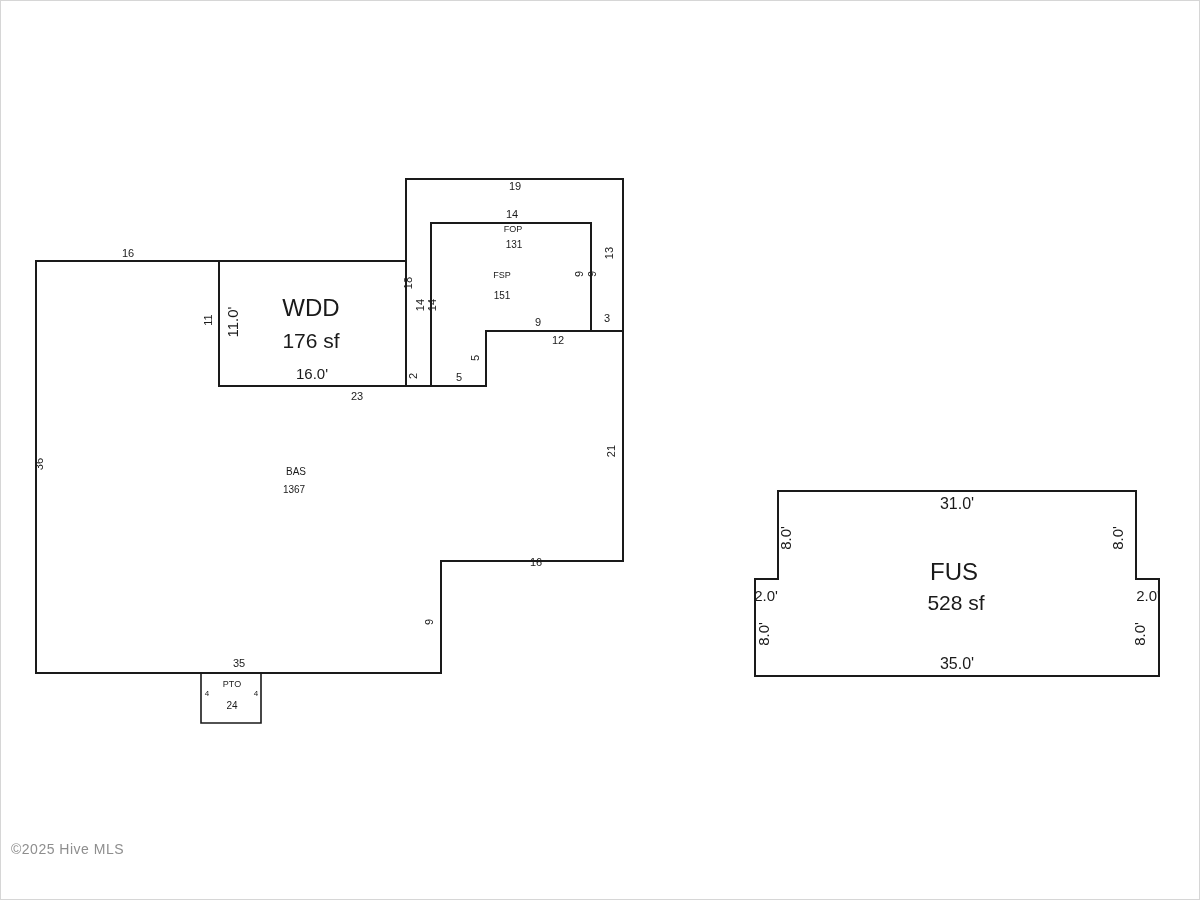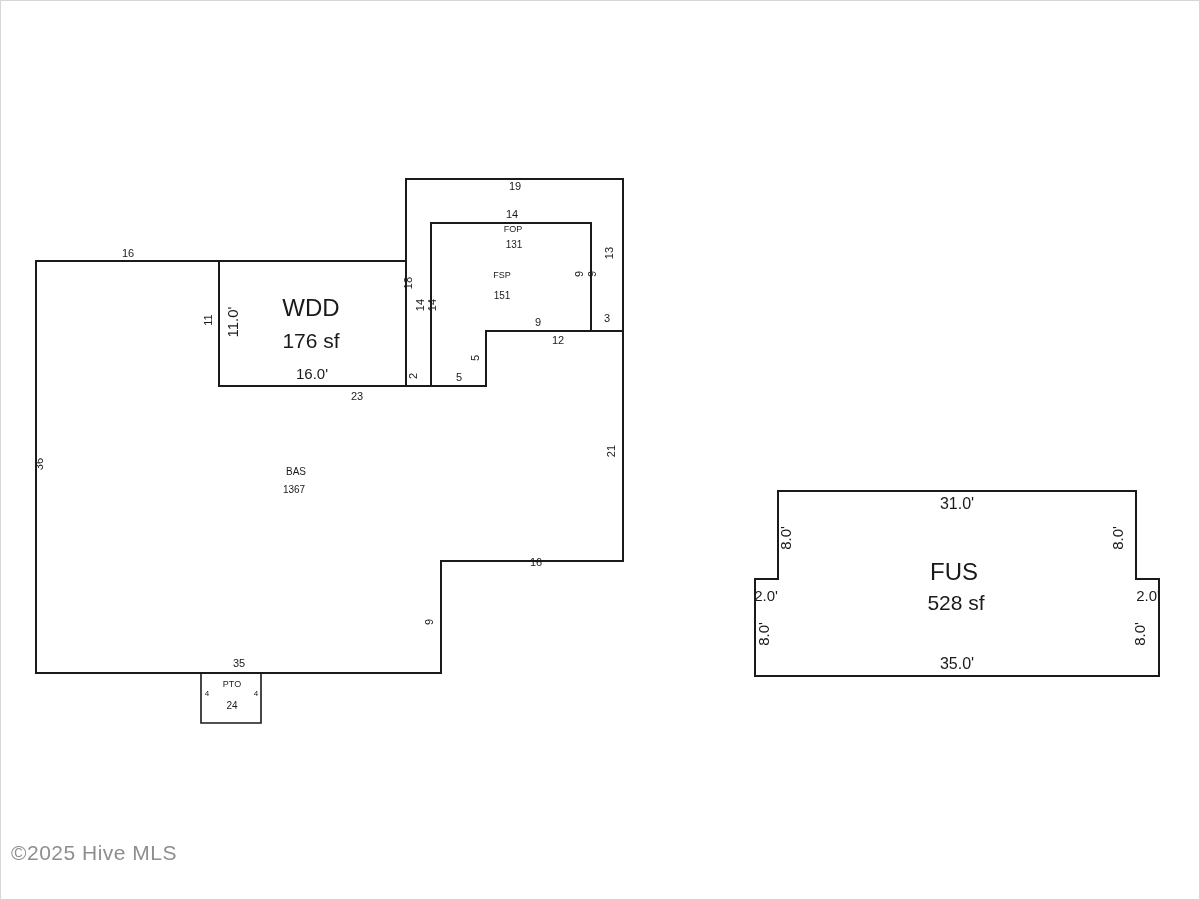--- a/index.html
+++ b/index.html
@@ -36,21 +36,21 @@
   .room-lg  { font-size: 24px; }
   .room-md  { font-size: 21px; }
   .room-dim { font-size: 15px; }
   .room-sm  { font-size: 10px; }
   .fus-dim  { font-size: 16px; }
   .mid { text-anchor: middle; }
   .watermark {
     position: absolute;
     left: 10px;
     top: 840px;
-    font-size: 21px;
+    font-size: 14px;
     color: #8e8e8e;
     letter-spacing: 0.5px;
     font-family: "Liberation Sans", sans-serif;
   }
 </style>
 </head>
 <body>
 
 <div class="canvas">
   <svg width="1200" height="900" viewBox="0 0 1200 900">

